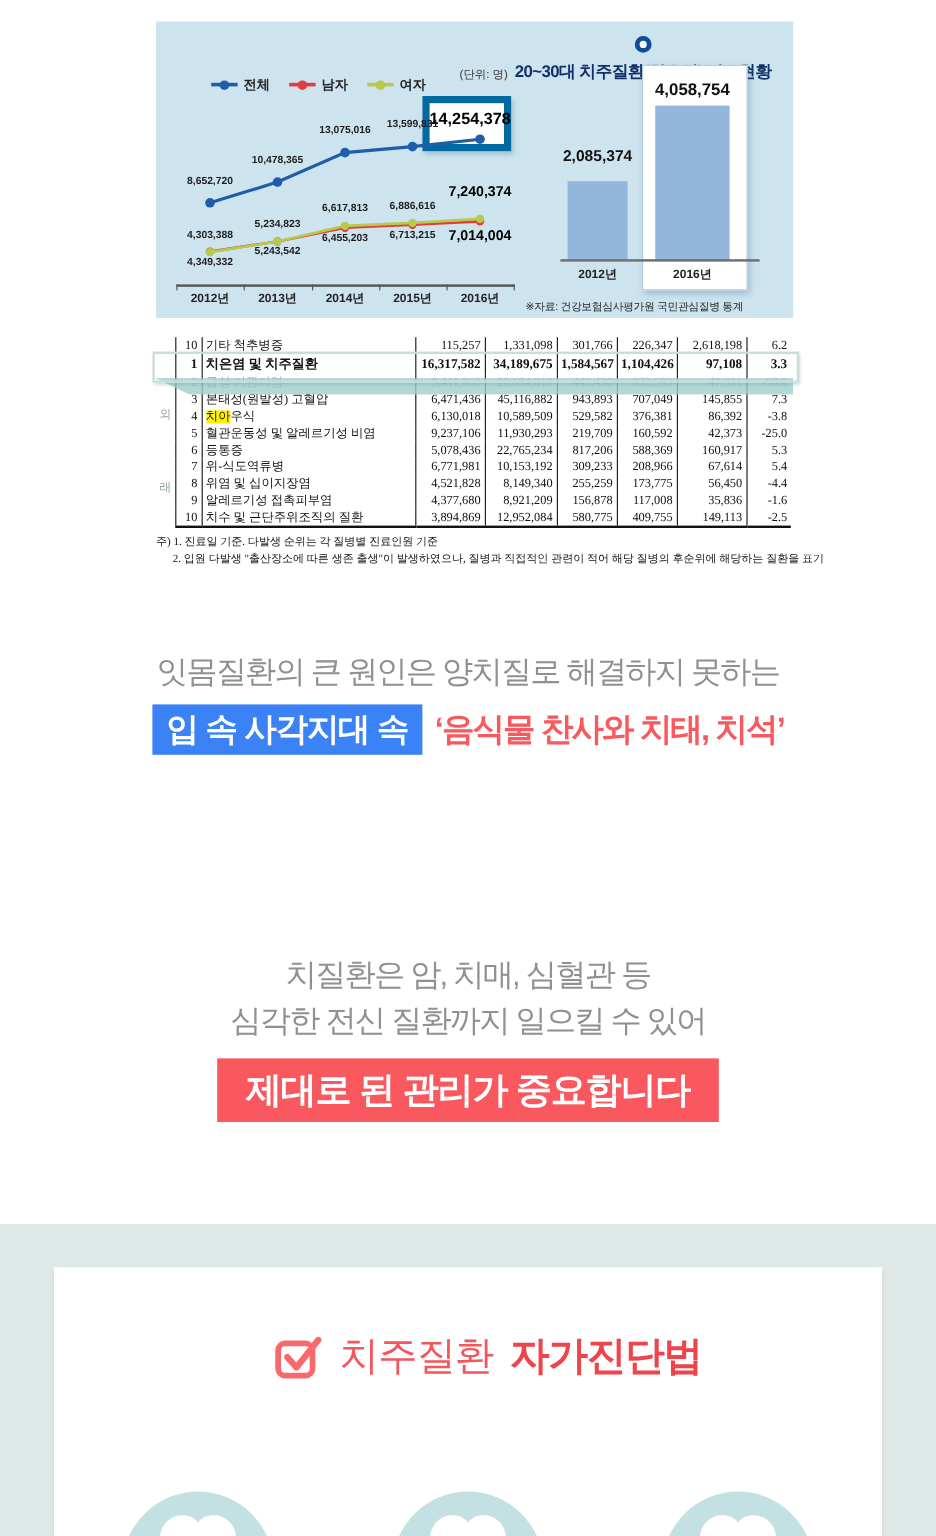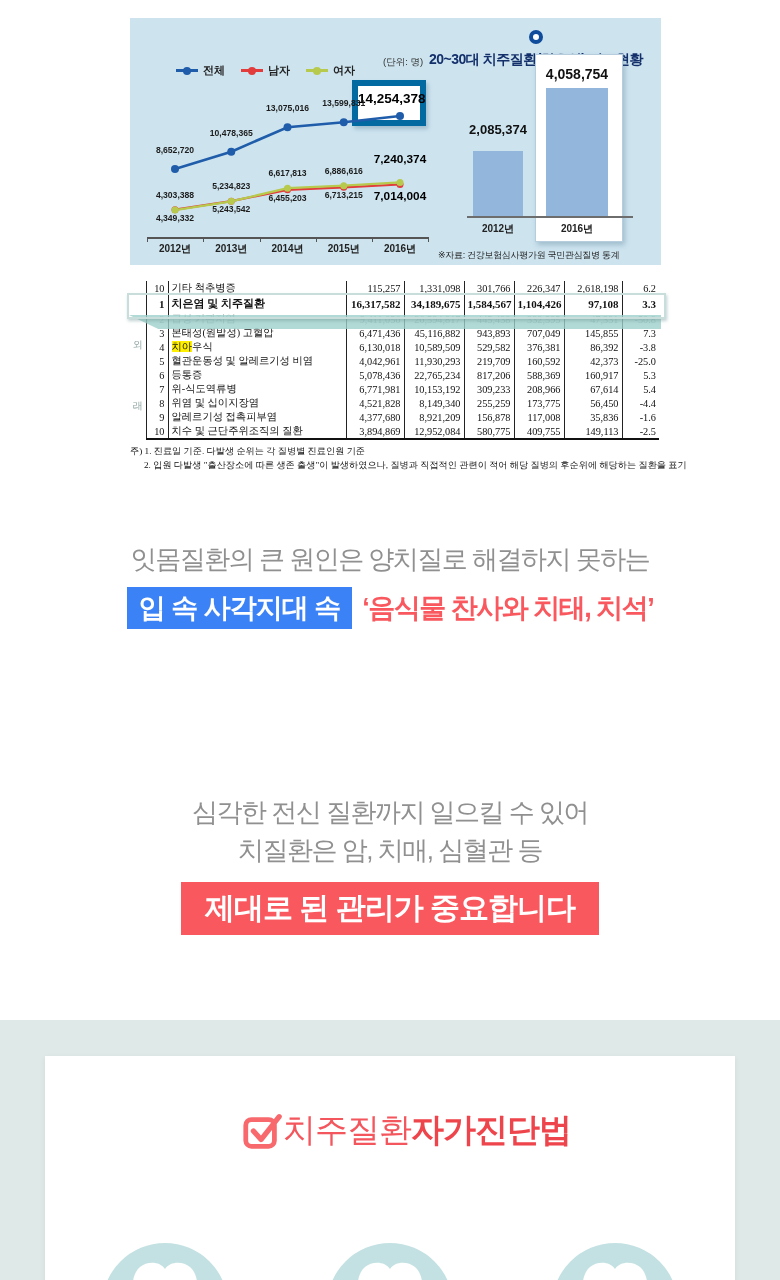--- a/index.html
+++ b/index.html
@@ -60,21 +60,21 @@
   .gray-line{font-size:26px;color:#909090;letter-spacing:-1.5px;line-height:38px;}
   .line2{margin-top:9px;display:flex;justify-content:center;align-items:center;gap:10px;}
   .red-box{background:#3b82f6;color:#fff;font-weight:bold;font-size:27px;padding:3px 12px;letter-spacing:-1px;}
   .red-text{color:#f8585e;font-weight:bold;font-size:27px;letter-spacing:-1.5px;}
   .banner{margin-top:13px;display:inline-block;background:#f8585e;color:#fff;font-size:30px;font-weight:bold;
           padding:6px 24px;letter-spacing:-1px;}
 
   
   .bottom{position:absolute;left:0;top:1020px;width:780px;height:260px;background:#dfe9e8;}
   .card{position:absolute;left:45px;top:36px;width:690px;height:240px;background:#fff;box-shadow:0 2px 6px rgba(0,0,0,.07);}
-  .heading{margin-top:52px;display:flex;justify-content:center;align-items:center;letter-spacing:-1px;padding-left:32px;}
+  .heading{margin-top:52px;display:flex;justify-content:center;align-items:center;gap:14px;letter-spacing:-1px;padding-left:32px;}
   .h-normal{font-size:33px;font-weight:400;color:#f3575d;}
   .h-bold{font-size:33px;font-weight:800;color:#ee444b;}
   .tooth-circle{position:absolute;width:126px;height:126px;border-radius:50%;background:#c3e1e2;top:187px;}
   .tooth-circle svg{position:absolute;left:50%;top:16px;transform:translateX(-50%);}
 </style>
 </head>
 <body>
 
 <div class="page">
 
@@ -241,21 +241,21 @@
               <td class="val">6,130,018</td>
               <td class="val">10,589,509</td>
               <td class="val">529,582</td>
               <td class="val">376,381</td>
               <td class="val">86,392</td>
               <td class="val">-3.8</td>
             </tr>
             <tr>
               <td class="rank">5</td>
               <td class="name">혈관운동성 및 알레르기성 비염</td>
-              <td class="val">4,042,961</td>
+              <td class="val">9,237,106</td>
               <td class="val">11,930,293</td>
               <td class="val">219,709</td>
               <td class="val">160,592</td>
               <td class="val">42,373</td>
               <td class="val">-25.0</td>
             </tr>
             <tr>
               <td class="rank">6</td>
               <td class="name">등통증</td>
               <td class="val">5,078,436</td>
@@ -318,22 +318,22 @@
 
   <section class="sec1">
     <div class="gray-line">잇몸질환의 큰 원인은 양치질로 해결하지 못하는</div>
     <div class="line2">
       <span class="red-box">입 속 사각지대 속</span>
       <span class="red-text">‘음식물 찬사와 치태, 치석’</span>
     </div>
   </section>
 
   <section class="sec2">
+    <div class="gray-line">치질환은 암, 치매, 심혈관 등</div>
     <div class="gray-line">심각한 전신 질환까지 일으킬 수 있어</div>
-    <div class="gray-line">치질환은 암, 치매, 심혈관 등</div>
     <div>
       <span class="banner">제대로 된 관리가 중요합니다</span>
     </div>
   </section>
 
   <section class="bottom">
     <div class="card">
       <div class="heading">
         <svg width="42" height="42" viewBox="0 0 44 44">
           <rect x="5" y="10" width="30" height="28" rx="6" fill="none" stroke="#f8696e" stroke-width="5"></rect>

